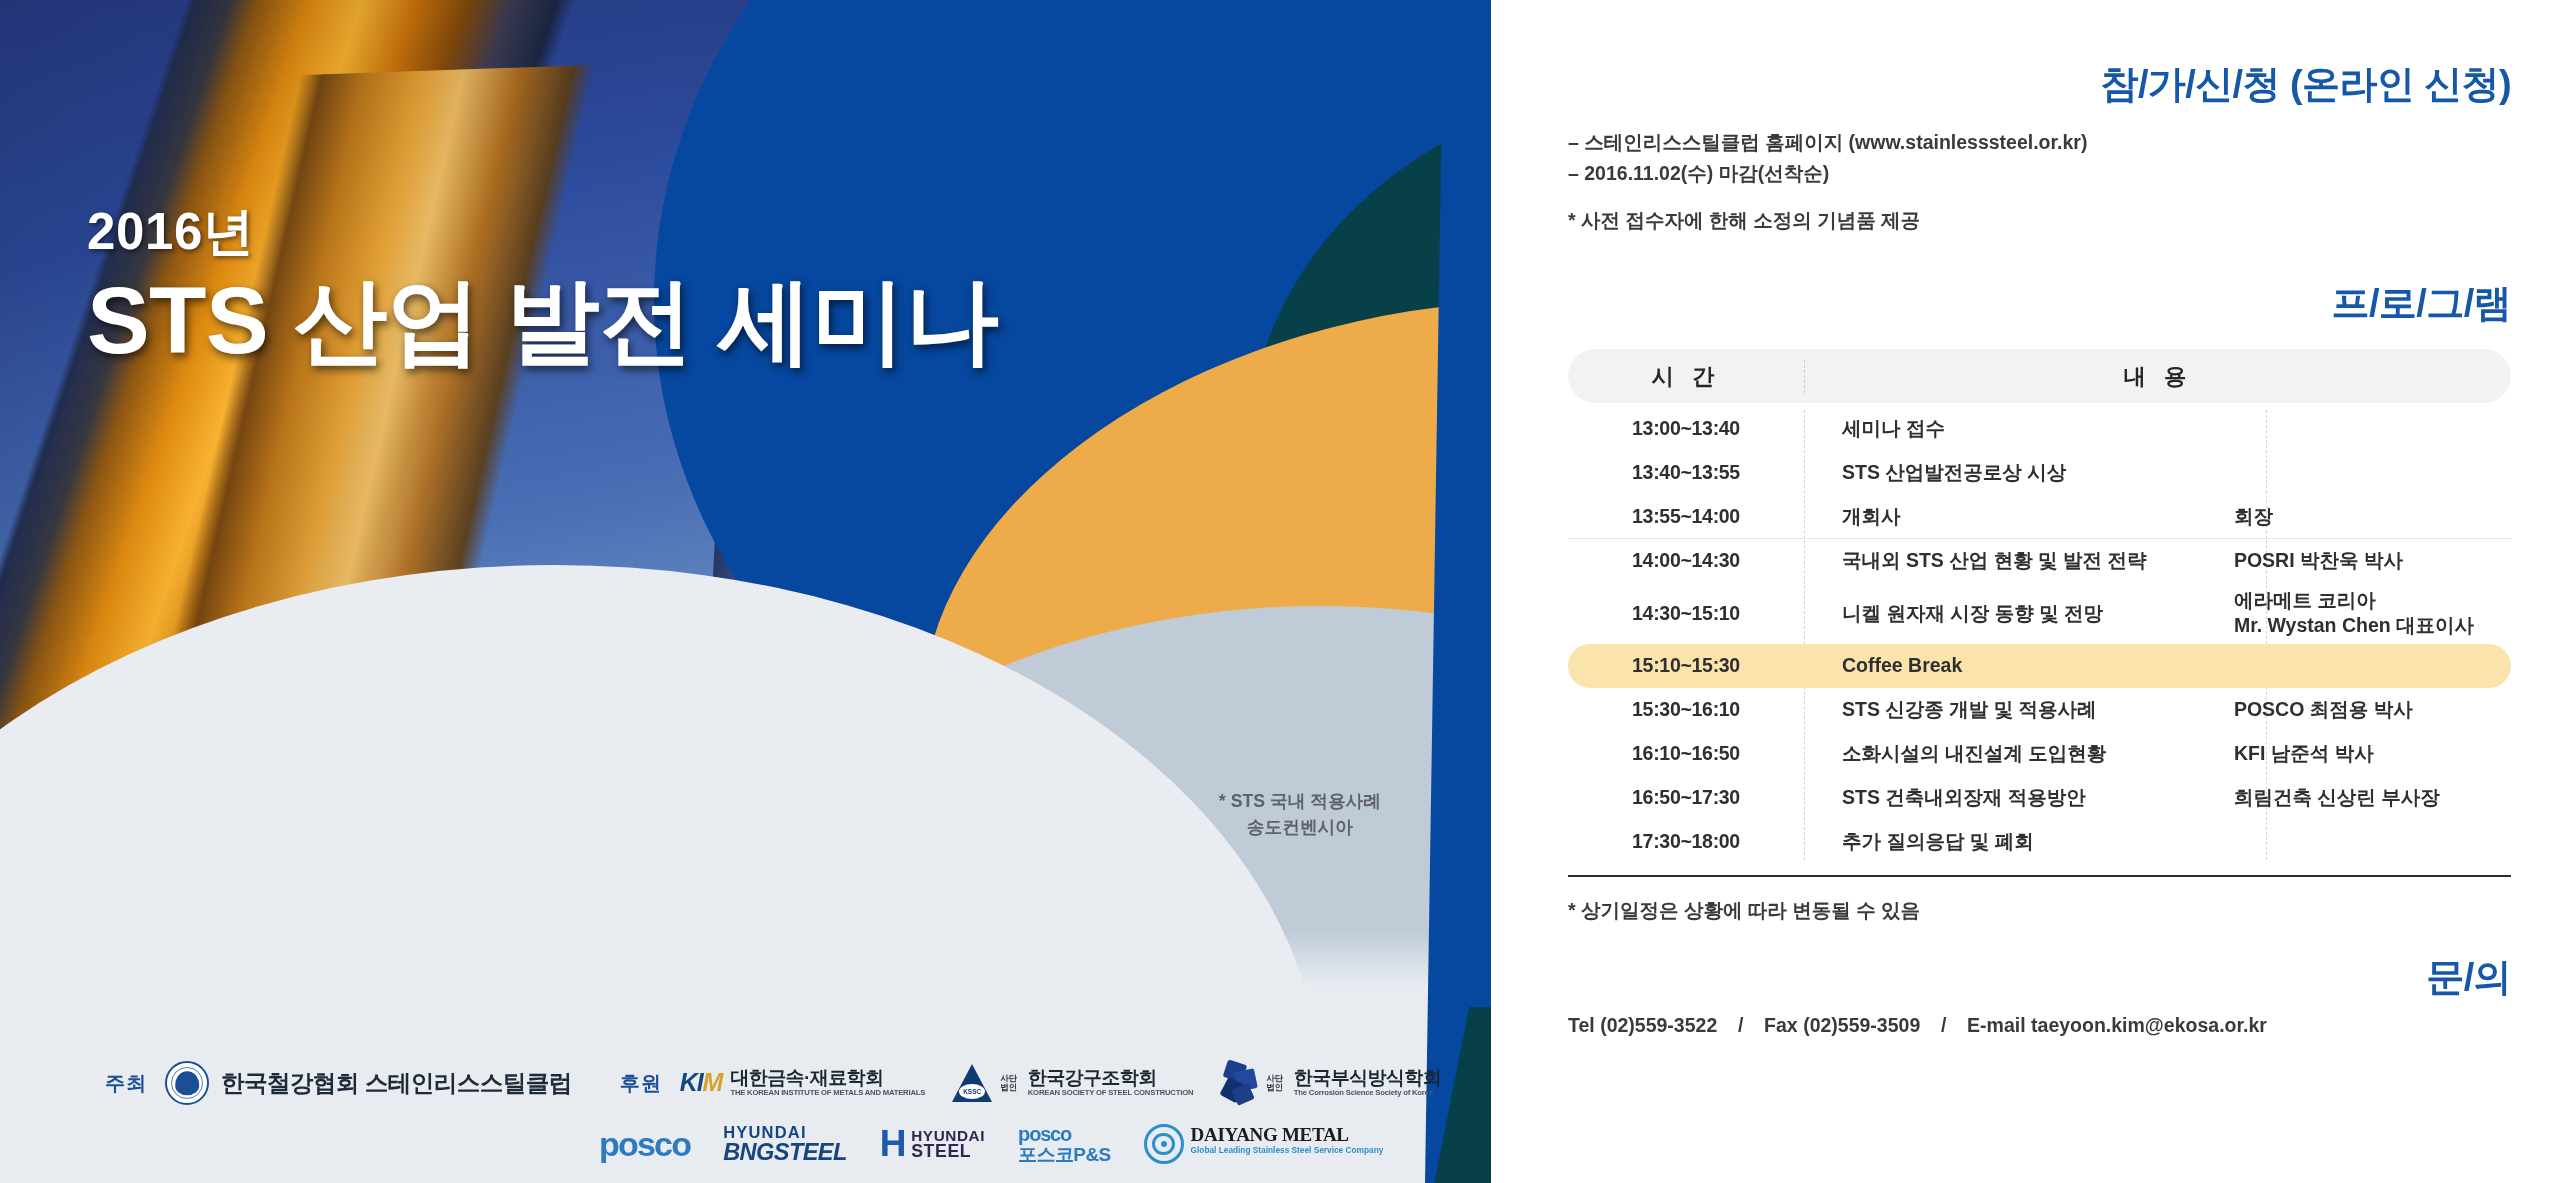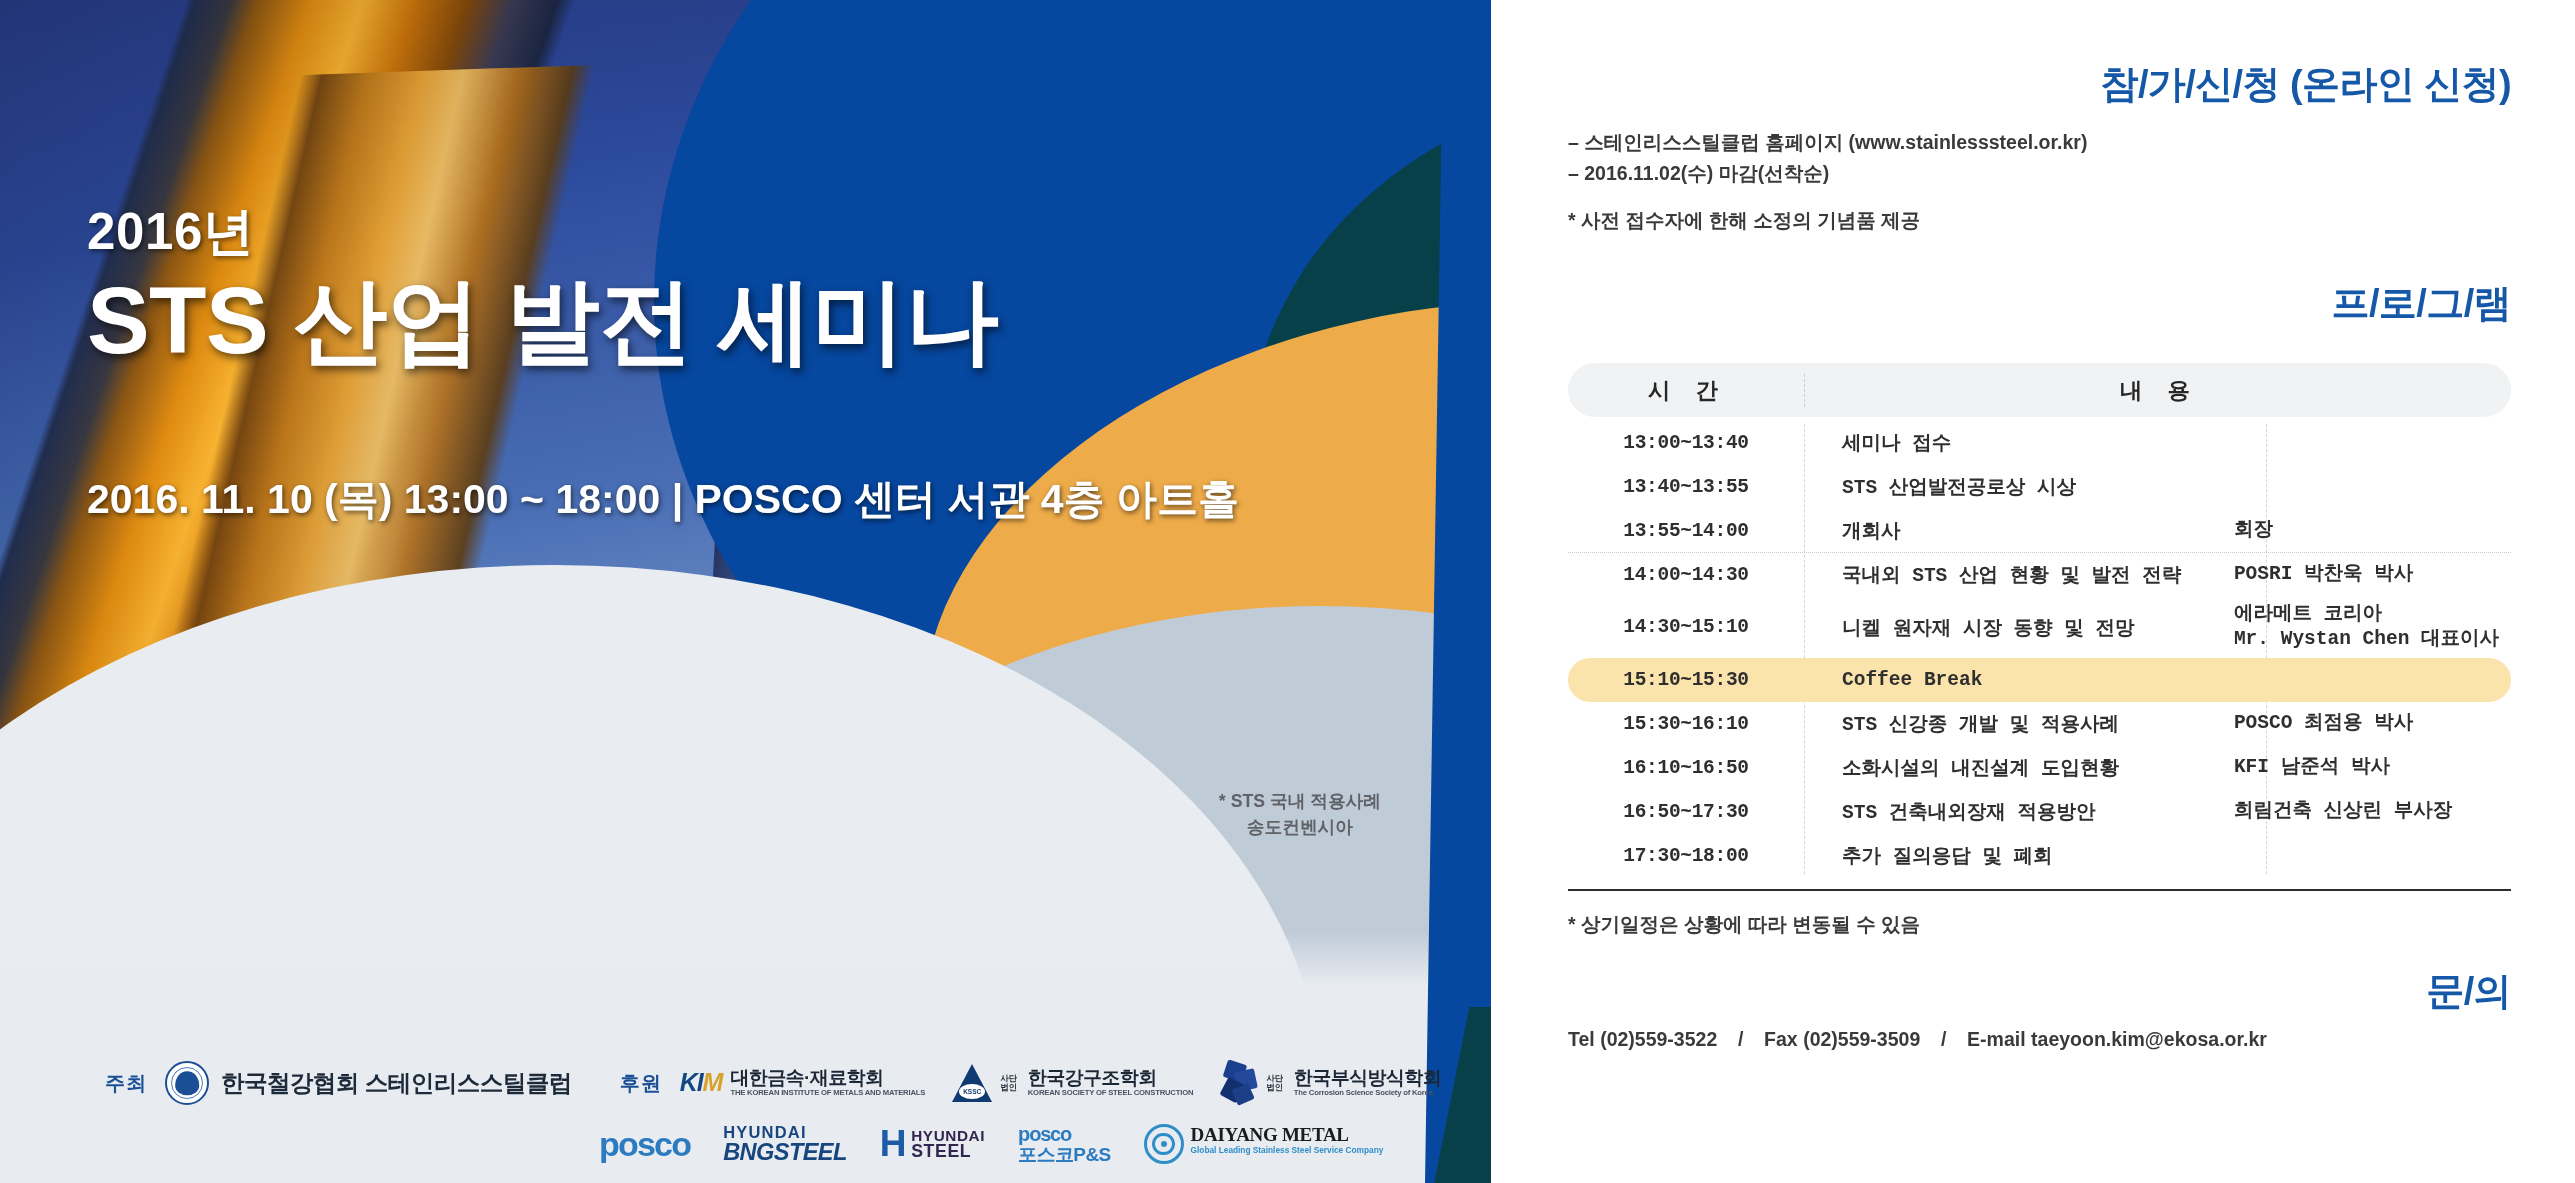--- a/index.html
+++ b/index.html
@@ -245,21 +245,21 @@
   .h-prog  { font-size:38px; margin-top:50px; }
   .h-inq   { font-size:38px; margin-top:34px; }
 
   .bullets { margin-top:23.6px; }
   .bullet {
     font-size:19.5px; color:#3a3a3a; line-height:1.62; white-space:nowrap; font-weight:700;
   }
   .note-star { margin-top:17.7px; font-size:19.5px; color:#3a3a3a; font-weight:600; }
 
   
-  .prog-table { margin-top:41px; width:943px;font-family:Liberation Mono, monospace; }
+  .prog-table { margin-top:27px; width:943px; }
   .prog-header {
     display:flex; align-items:center; height:54px;
     background:#f1f2f4; border-radius:27px;
   }
   .col-time { width:236px; text-align:center; }
   .col-topic { width:424px; padding-left:38px; }
   .prog-header .col-time,
   .prog-header .col-topic,
   .prog-header .col-speaker {
     font-size:22.4px; font-weight:700; color:#262626; letter-spacing:5.9px;
@@ -326,21 +326,20 @@
     <div class="shape-bottom-wave"></div>
     <div class="shape-bottom-fade"></div>
     <div class="shape-right-navy"></div>
     <div class="shape-right-navy-dark"></div>
 
     <div class="left-text">
       <div class="year">2016년</div>
       <div class="maintitle">STS 산업 발전 세미나</div>
     </div>
 
-    <div class="datevenue">2016. 11. 10 (목) 13:00 ~ 18:00 | POSCO 센터 서관 4층 아트홀</div>
 
     <div class="photo-caption">
       <div>* STS 국내 적용사례</div>
       <div>송도컨벤시아</div>
     </div>
 
     <div class="logo-area">
 
       <div class="logo-row logo-row-1">
         <div class="role-label">주최</div>

